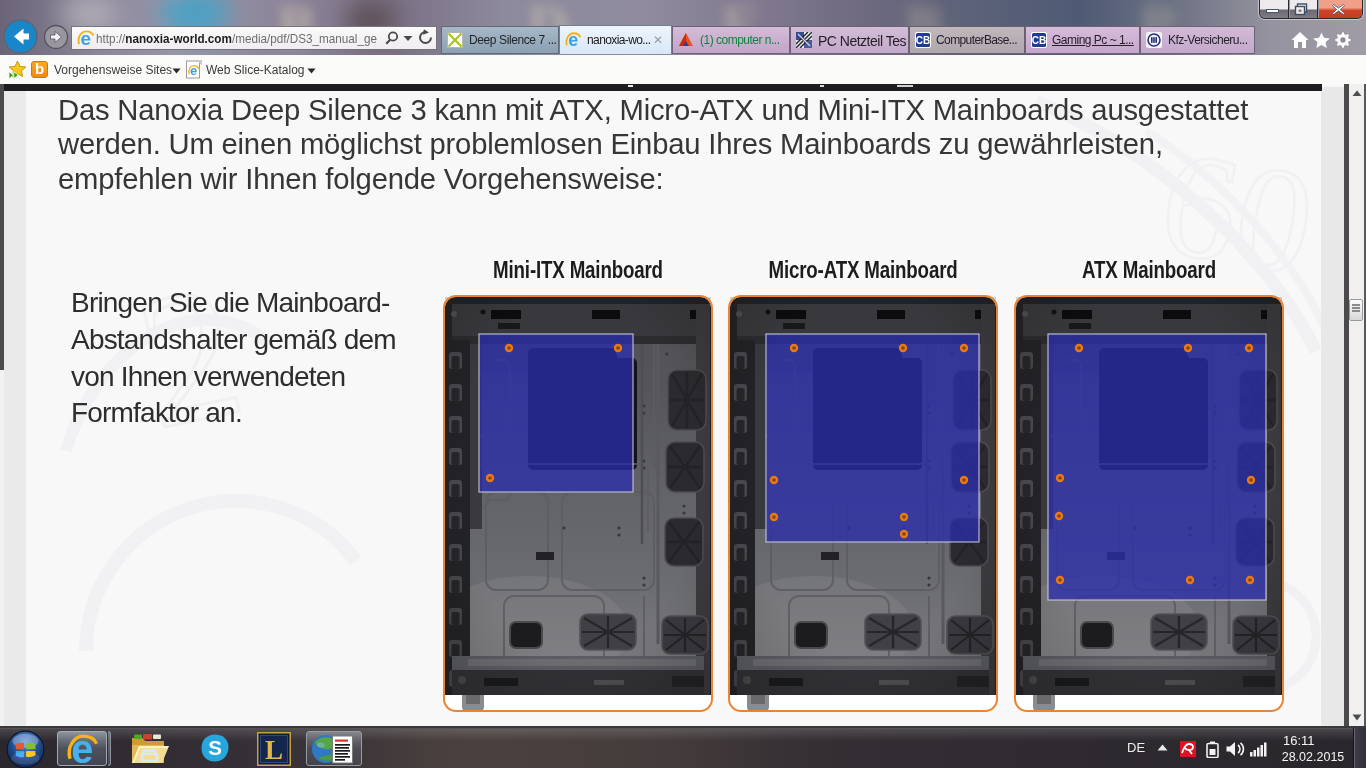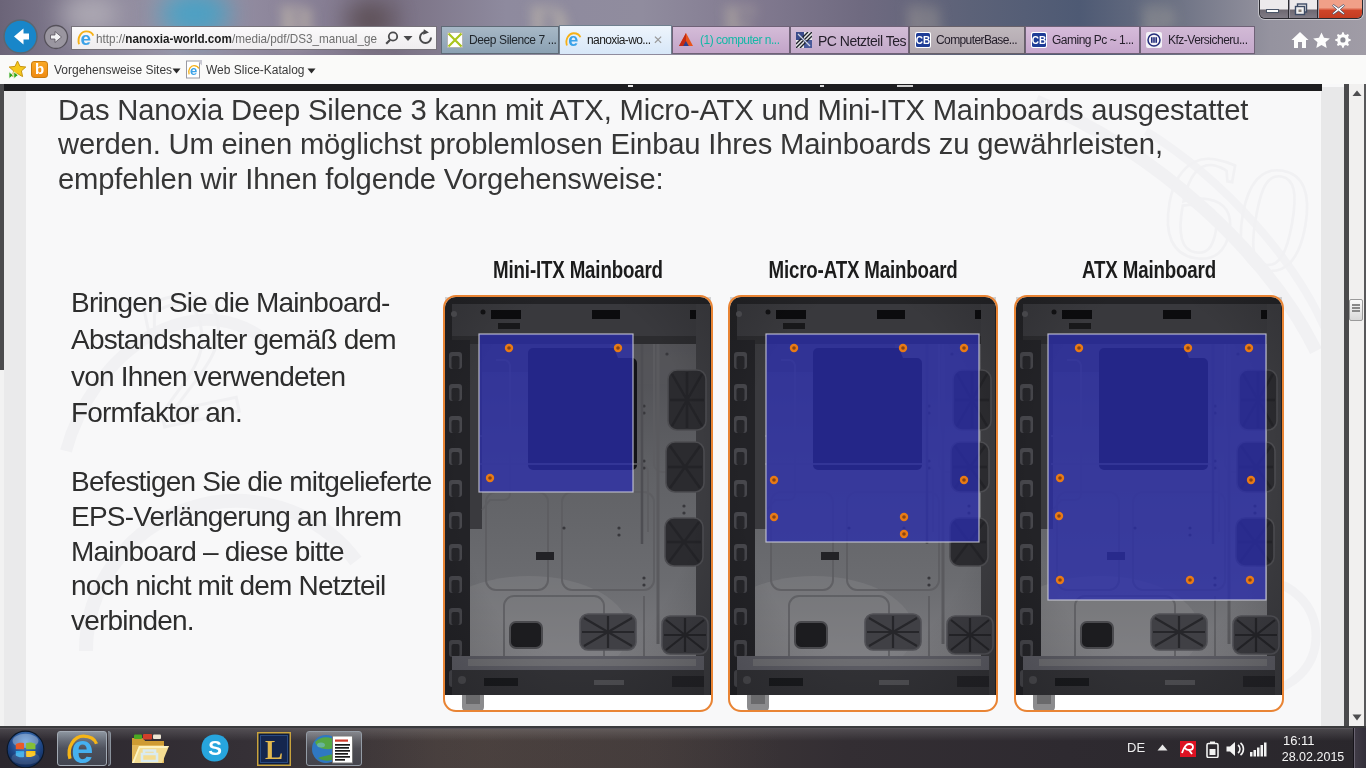--- a/index.html
+++ b/index.html
@@ -67,21 +67,21 @@
     </svg>
 <div class="abs" style="left:587px;top:33px;width:64px;font-size:12px;letter-spacing:-0.6px;color:#1a1a1a;white-space:nowrap;overflow:hidden;">nanoxia-wo...</div>
 <div class="abs" style="left:653px;top:33px;font-size:12px;color:#9a9a9a;">✕</div>
 
 <div class="abs" style="left:672px;top:26px;width:118px;height:28px;background:linear-gradient(#d4bcd8,#c2a4c8);border:1px solid #6f6277;"></div>
 <svg class="abs" style="left:678px;top:32px;" width="16" height="16" viewBox="0 0 16 16">
       <path d="M8 1 L15 14 L1 14 Z" fill="#e8541c"></path>
       <path d="M8 1 L1 14 L8 14 Z" fill="#c42a14"></path>
       <path d="M8 9 L10.8 14 L5.2 14 Z" fill="#2a3f8f"></path>
     </svg>
-<div class="abs" style="left:700px;top:33px;width:88px;font-size:12px;letter-spacing:-0.5px;color:#14b8a6;white-space:nowrap;overflow:hidden;">(1) computer n...</div>
+<div class="abs" style="left:700px;top:33px;width:88px;font-size:12px;letter-spacing:-0.5px;color:#15803d;white-space:nowrap;overflow:hidden;">(1) computer n...</div>
 
 <div class="abs" style="left:790px;top:26px;width:119px;height:28px;background:linear-gradient(#d2bdd6,#c3a9ca);border:1px solid #6f6277;"></div>
 <svg class="abs" style="left:796px;top:32px;" width="16" height="16" viewBox="0 0 16 16">
       <rect width="16" height="16" fill="#e8e8ea"></rect>
       <rect x="0" y="0" width="8" height="8" fill="#3a4a8a"></rect>
       <rect x="8" y="8" width="8" height="8" fill="#4a5a9a"></rect>
       <path d="M0 16 L16 0 M4 16 L16 4 M0 12 L12 0" stroke="#20242c" stroke-width="1.4"></path>
       <path d="M2 2 L14 14" stroke="#cfd4e2" stroke-width="1.2"></path>
     </svg>
 <div class="abs" style="left:818px;top:33px;width:88px;font-size:14px;letter-spacing:-0.5px;color:#26202c;white-space:nowrap;overflow:hidden;">PC Netzteil Tes...</div>
@@ -93,21 +93,21 @@
       <text x="8" y="12" font-family="Liberation Sans" font-size="10" font-weight="bold" fill="#fff" text-anchor="middle">CB</text>
     </svg>
 <div class="abs" style="left:936px;top:33px;width:88px;font-size:12px;letter-spacing:-0.6px;color:#26202c;white-space:nowrap;overflow:hidden;">ComputerBase...</div>
 
 <div class="abs" style="left:1025px;top:26px;width:115px;height:28px;background:linear-gradient(#d6bcda,#c6a6cc);border:1px solid #6f6277;"></div>
 <svg class="abs" style="left:1031px;top:32px;" width="16" height="16" viewBox="0 0 16 16">
       <rect width="16" height="16" rx="2" fill="#fff"></rect>
       <rect x="1" y="1" width="14" height="14" rx="1.5" fill="#1e3c96"></rect>
       <text x="8" y="12" font-family="Liberation Sans" font-size="10" font-weight="bold" fill="#fff" text-anchor="middle">CB</text>
     </svg>
-<div class="abs" style="left:1052px;top:33px;width:87px;font-size:12px;letter-spacing:-0.5px;color:#26202c;white-space:nowrap;overflow:hidden;">Gaming Pc ~ 1...</div>
+<div class="abs" style="left:1052px;top:33px;width:87px;font-size:12px;letter-spacing:-0.5px;color:#26202c;white-space:nowrap;overflow:hidden;text-decoration:underline;">Gaming Pc ~ 1...</div>
 
 <div class="abs" style="left:1140px;top:26px;width:115px;height:28px;background:linear-gradient(#d2bad6,#c4a8cb);border:1px solid #6f6277;"></div>
 <svg class="abs" style="left:1146px;top:32px;" width="16" height="16" viewBox="0 0 16 16">
       <rect width="16" height="16" rx="2" fill="#f4f2f6"></rect>
       <circle cx="8" cy="8" r="6" fill="none" stroke="#232d7a" stroke-width="1.5"></circle>
       <rect x="5" y="5.2" width="1.6" height="5.6" fill="#232d7a"></rect>
       <rect x="7.2" y="5.2" width="1.6" height="5.6" fill="#232d7a"></rect>
       <rect x="9.4" y="5.2" width="1.6" height="5.6" fill="#232d7a"></rect>
     </svg>
 <div class="abs" style="left:1168px;top:33px;width:86px;font-size:12px;letter-spacing:-0.5px;color:#26202c;white-space:nowrap;overflow:hidden;">Kfz-Versicheru...</div>
@@ -196,21 +196,20 @@
 <circle cx="1235" cy="545" r="55" stroke-width="9" stroke="#f1f1f3"></circle>
 </g>
 <text x="115" y="330" font-size="190" fill="none" stroke="#f0f0f2" stroke-width="3" font-family="Liberation Serif" transform="rotate(-12 160 260)">2</text>
 <text x="1140" y="170" font-size="150" fill="none" stroke="#f1f1f3" stroke-width="2.6" font-family="Liberation Serif" transform="rotate(10 1200 100)">60</text>
 </svg>
 
 <div class="abs" style="left:58px;top:93px;width:1260px;font-size:29px;line-height:34.3px;color:#363636;letter-spacing:-0.2px;transform:scaleX(1.008);transform-origin:0 0;">Das Nanoxia Deep Silence 3 kann mit ATX, Micro-ATX und Mini-ITX Mainboards ausgestattet<br>werden. Um einen möglichst problemlosen Einbau Ihres Mainboards zu gewährleisten,<br>empfehlen wir Ihnen folgende Vorgehensweise:</div>
 
 <div class="abs" style="left:71px;top:285px;width:420px;font-size:28px;line-height:36.8px;color:#2d2d2d;letter-spacing:-0.8px;">Bringen Sie die Mainboard-<br>Abstandshalter gemäß dem<br>von Ihnen verwendeten<br>Formfaktor an.</div>
 
-<div class="abs" style="left:71px;top:465px;width:420px;font-size:28px;line-height:34.8px;color:#2d2d2d;letter-spacing:-0.8px;">Befestigen Sie die mitgelieferte<br>EPS-Verlängerung an Ihrem<br>Mainboard – diese bitte<br>noch nicht mit dem Netzteil<br>verbinden.</div>
 
 <div class="abs" style="left:444px;top:256px;width:268px;text-align:center;font-size:24px;font-weight:bold;color:#1c1c1c;transform:scaleX(.78);letter-spacing:-0.2px;">Mini-ITX Mainboard</div>
 
 <div class="abs" style="left:729px;top:256px;width:268px;text-align:center;font-size:24px;font-weight:bold;color:#1c1c1c;transform:scaleX(.78);letter-spacing:-0.2px;">Micro-ATX Mainboard</div>
 
 <div class="abs" style="left:1015px;top:256px;width:268px;text-align:center;font-size:24px;font-weight:bold;color:#1c1c1c;transform:scaleX(.78);letter-spacing:-0.2px;">ATX Mainboard</div>
 
 <svg width="0" height="0" style="position:absolute;">
 <defs>
 <radialGradient id="vign" cx="0.5" cy="0.45" r="0.75">

